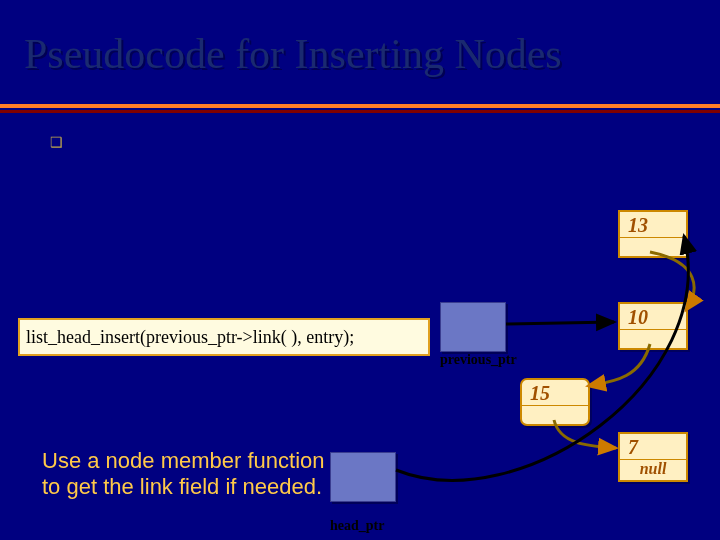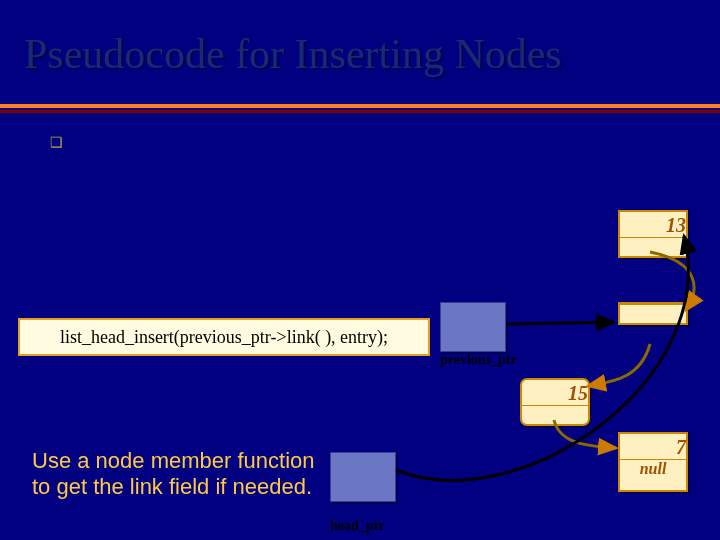--- a/index.html
+++ b/index.html
@@ -68,26 +68,25 @@
     width: 396px;
     height: 34px;
     border: 2px solid #e0a020;
     background: #fffbe0;
     color: #000;
     font-family: "Times New Roman", serif;
     font-size: 18px;
     display: flex;
     align-items: center;
     padding: 0 6px;
-    justify-content: center;
   }
 
   .note {
     position: absolute;
-    left: 32px;
+    left: 42px;
     top: 448px;
     width: 300px;
     font-family: "Trebuchet MS", Verdana, sans-serif;
     font-size: 22px;
     color: #ffc948;
     line-height: 1.2;
   }
 
   .ptrbox {
     position: absolute;
@@ -107,43 +106,43 @@
   }
 
   .node {
     position: absolute;
     width: 66px;
     border: 2px solid #cc8800;
     background: #fff0c2;
     box-shadow: 2px 2px 0 rgba(0,0,0,0.25);
   }
   .node .val {
-    text-align: right;
+    text-align: left;
     font-family: "Times New Roman", serif;
     font-weight: bold;
     font-style: italic;
     font-size: 20px;
     color: #a05000;
-    padding: 2px 0 0 0;
+    padding: 2px 0 0 8px;
   }
   .node .sep {
     height: 0;
     border-top: 1px solid #cc8800;
   }
   .node .link {
     height: 18px;
   }
   .node .null {
     text-align: center;
     font-family: "Times New Roman", serif;
     font-weight: bold;
     font-style: italic;
     font-size: 16px;
     color: #a05000;
-    padding-bottom: 12px;
+    padding-bottom: 2px;
   }
 
   svg.arrows {
     position: absolute;
     left: 0;
     top: 0;
     width: 720px;
     height: 540px;
     pointer-events: none;
   }
@@ -178,20 +177,21 @@
   <div class="ptrbox" style="left:330px; top:452px;"></div>
   <div class="ptrlabel" style="left:330px; top:518px;text-align:right;">head_ptr</div>
 
   <div class="node" style="left:618px; top:210px;">
     <div class="val">13</div>
     <div class="sep"></div>
     <div class="link"></div>
   </div>
 
   <div class="node" style="left:618px; top:302px;">
+    <div class="val">10</div>
     <div class="sep"></div>
     <div class="link"></div>
   </div>
 
   <div class="node" style="left:520px; top:378px;border-radius:7px;">
     <div class="val">15</div>
     <div class="sep"></div>
     <div class="link"></div>
   </div>
 

